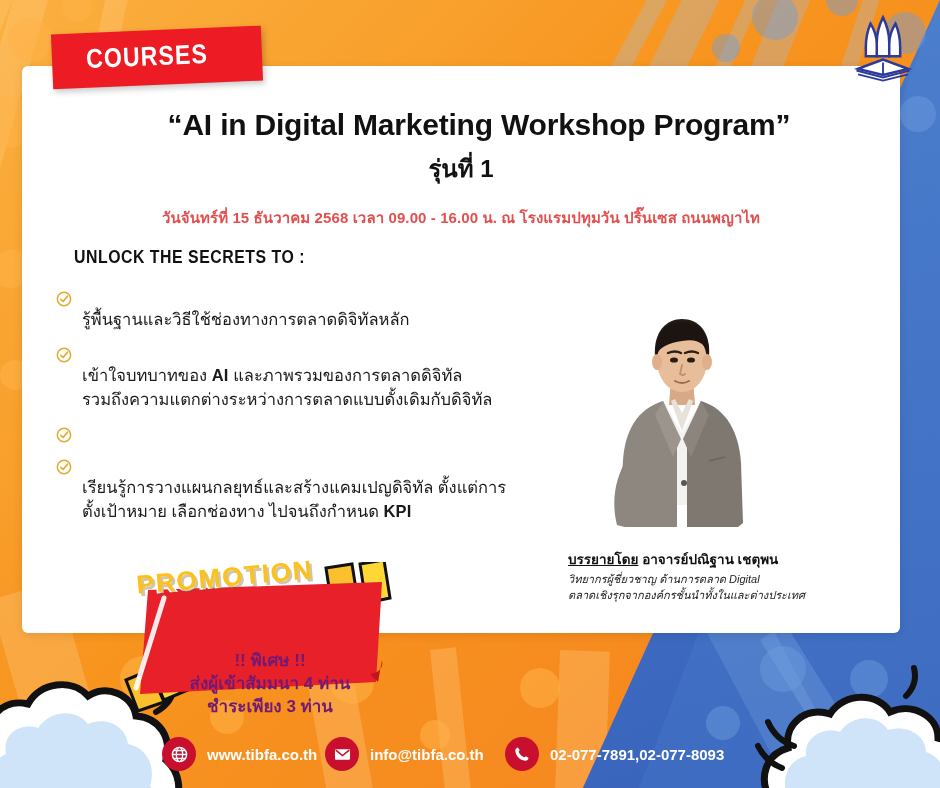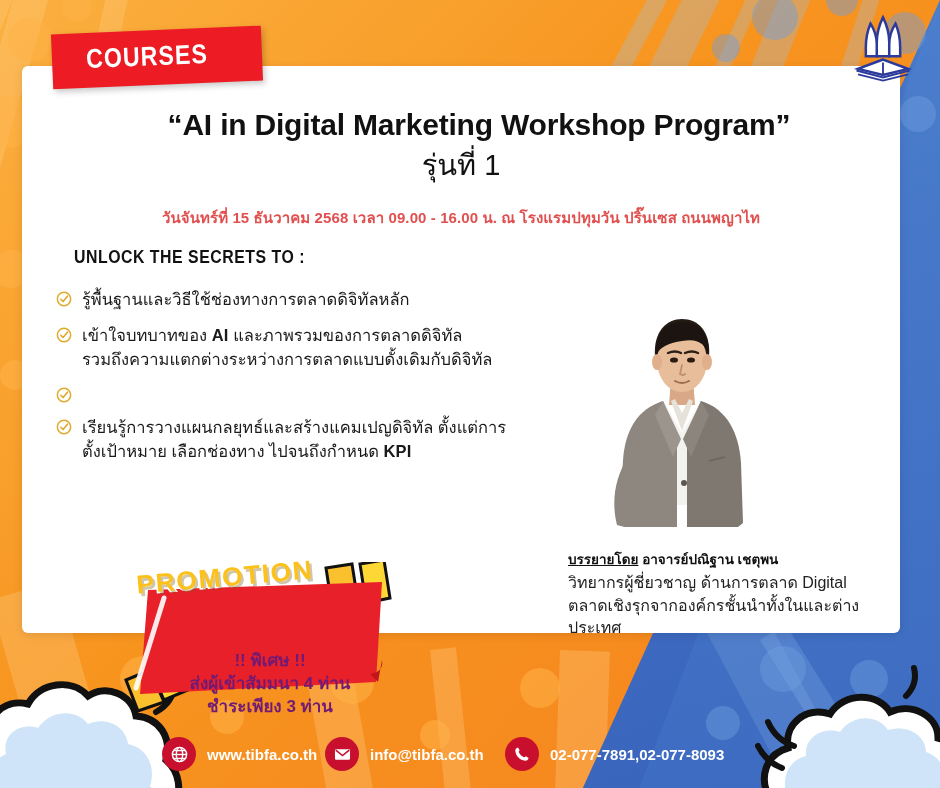--- a/index.html
+++ b/index.html
@@ -89,22 +89,22 @@
     position: absolute; left: 22px; top: 108px;
     width: 878px; text-align: center; z-index: 5;
   }
   .title-main {
     font-size: 30px; font-weight: bold; color: #111;
     letter-spacing: -.2px; line-height: 1.12;
     white-space: nowrap;
     margin-left: 36px;
   }
   .title-sub {
-    font-size: 29px; font-weight: normal; color: #111;
-    line-height: 1.3; margin-top: 5px;
+    font-size: 24px; font-weight: bold; color: #111;
+    line-height: 1.3; margin-top: 11px;
   }
   .date-line {
     position: absolute; left: 22px; top: 206px; width: 878px;
     text-align: center; z-index: 5;
     color: #e0504f; font-size: 15px; font-weight: bold;
     letter-spacing: .1px;
   }
 
   
   .unlock {
@@ -125,21 +125,21 @@
   .bullet {
     display: flex; align-items: flex-start;
     margin-bottom: 13px;
   }
   .bullet .chk {
     flex: 0 0 auto;
     width: 16px; height: 16px;
     margin-right: 10px; margin-top: 3px;
   }
   .bullet .btext {
-    font-size: 16.5px; color: #1a1a1a; line-height: 1.42;
+    font-size: 16.5px; color: #1a1a1a; line-height: 1.42; margin-top: 20px;
   }
   .bullet .btext b {
     font-family: "Liberation Sans Narrow", "Liberation Sans", sans-serif;
     font-weight: bold; letter-spacing: .2px;
   }
 
   
   .speaker-photo {
     position: absolute; left: 585px; top: 305px;
     width: 190px; height: 237px;
@@ -148,21 +148,21 @@
   .speaker-info {
     position: absolute; left: 568px; top: 548px;
     width: 320px; z-index: 5;
   }
   .speaker-name {
     font-size: 13.5px; font-weight: bold; color: #111;
     margin-bottom: 2px;
   }
   .speaker-name u { text-decoration: underline; }
   .speaker-desc {
-    font-size: 16px; color: #222; line-height: 1.42;
+    font-size: 11px; color: #222; line-height: 1.42; font-style: italic;
   }
 
   
   .promo { position: absolute; left: 120px; top: 562px; width: 300px; height: 150px; z-index: 8; }
   .promo-word {
     position: absolute; left: 18px; top: 0px;
     font-size: 26px; font-weight: bold;
     color: #fcc21b;
     letter-spacing: 1.5px;
     transform: rotate(-5deg) scaleX(1.02);

